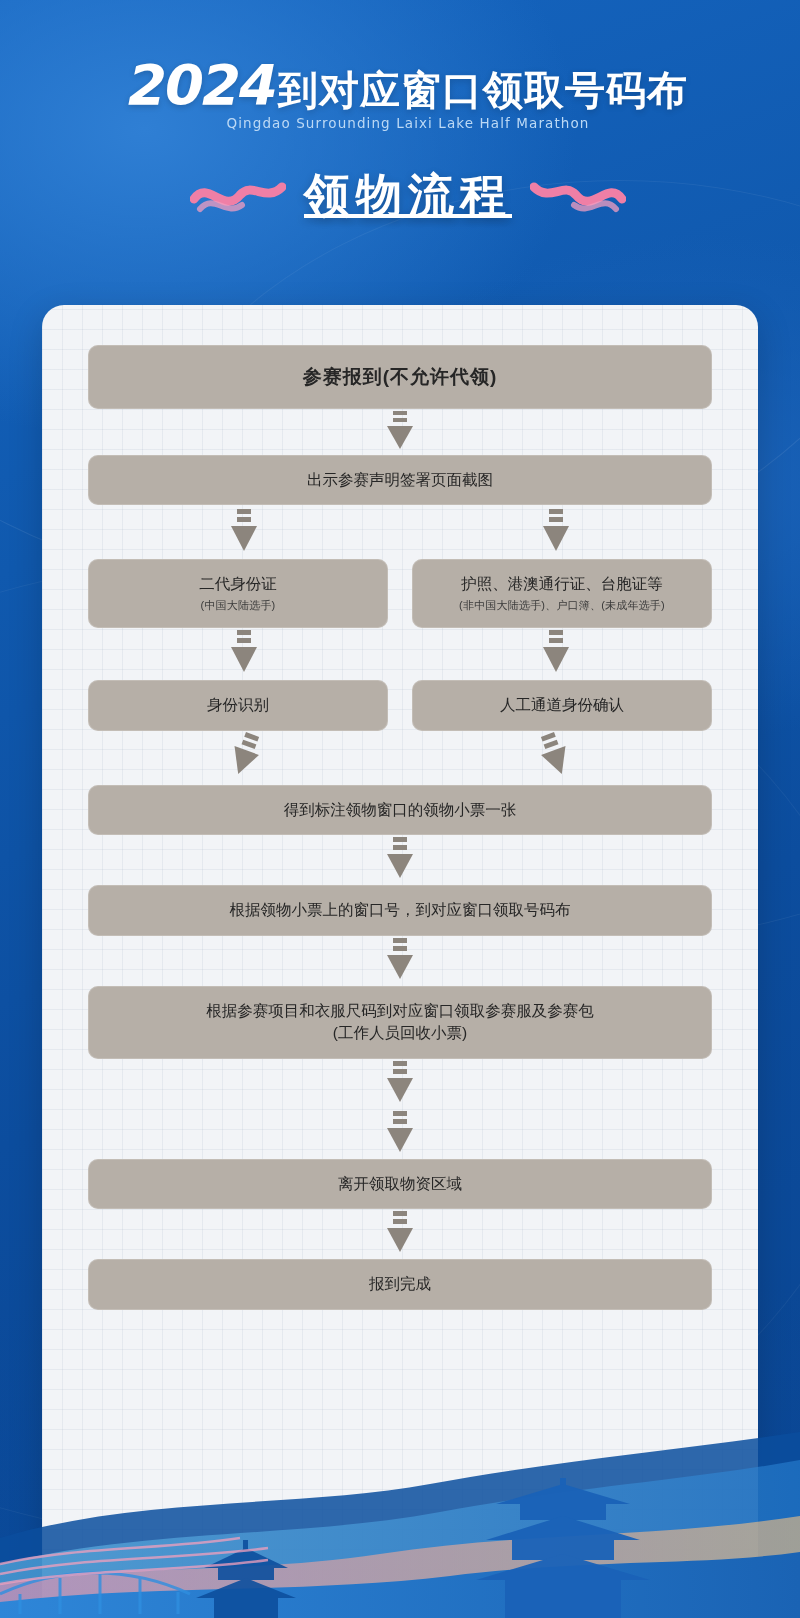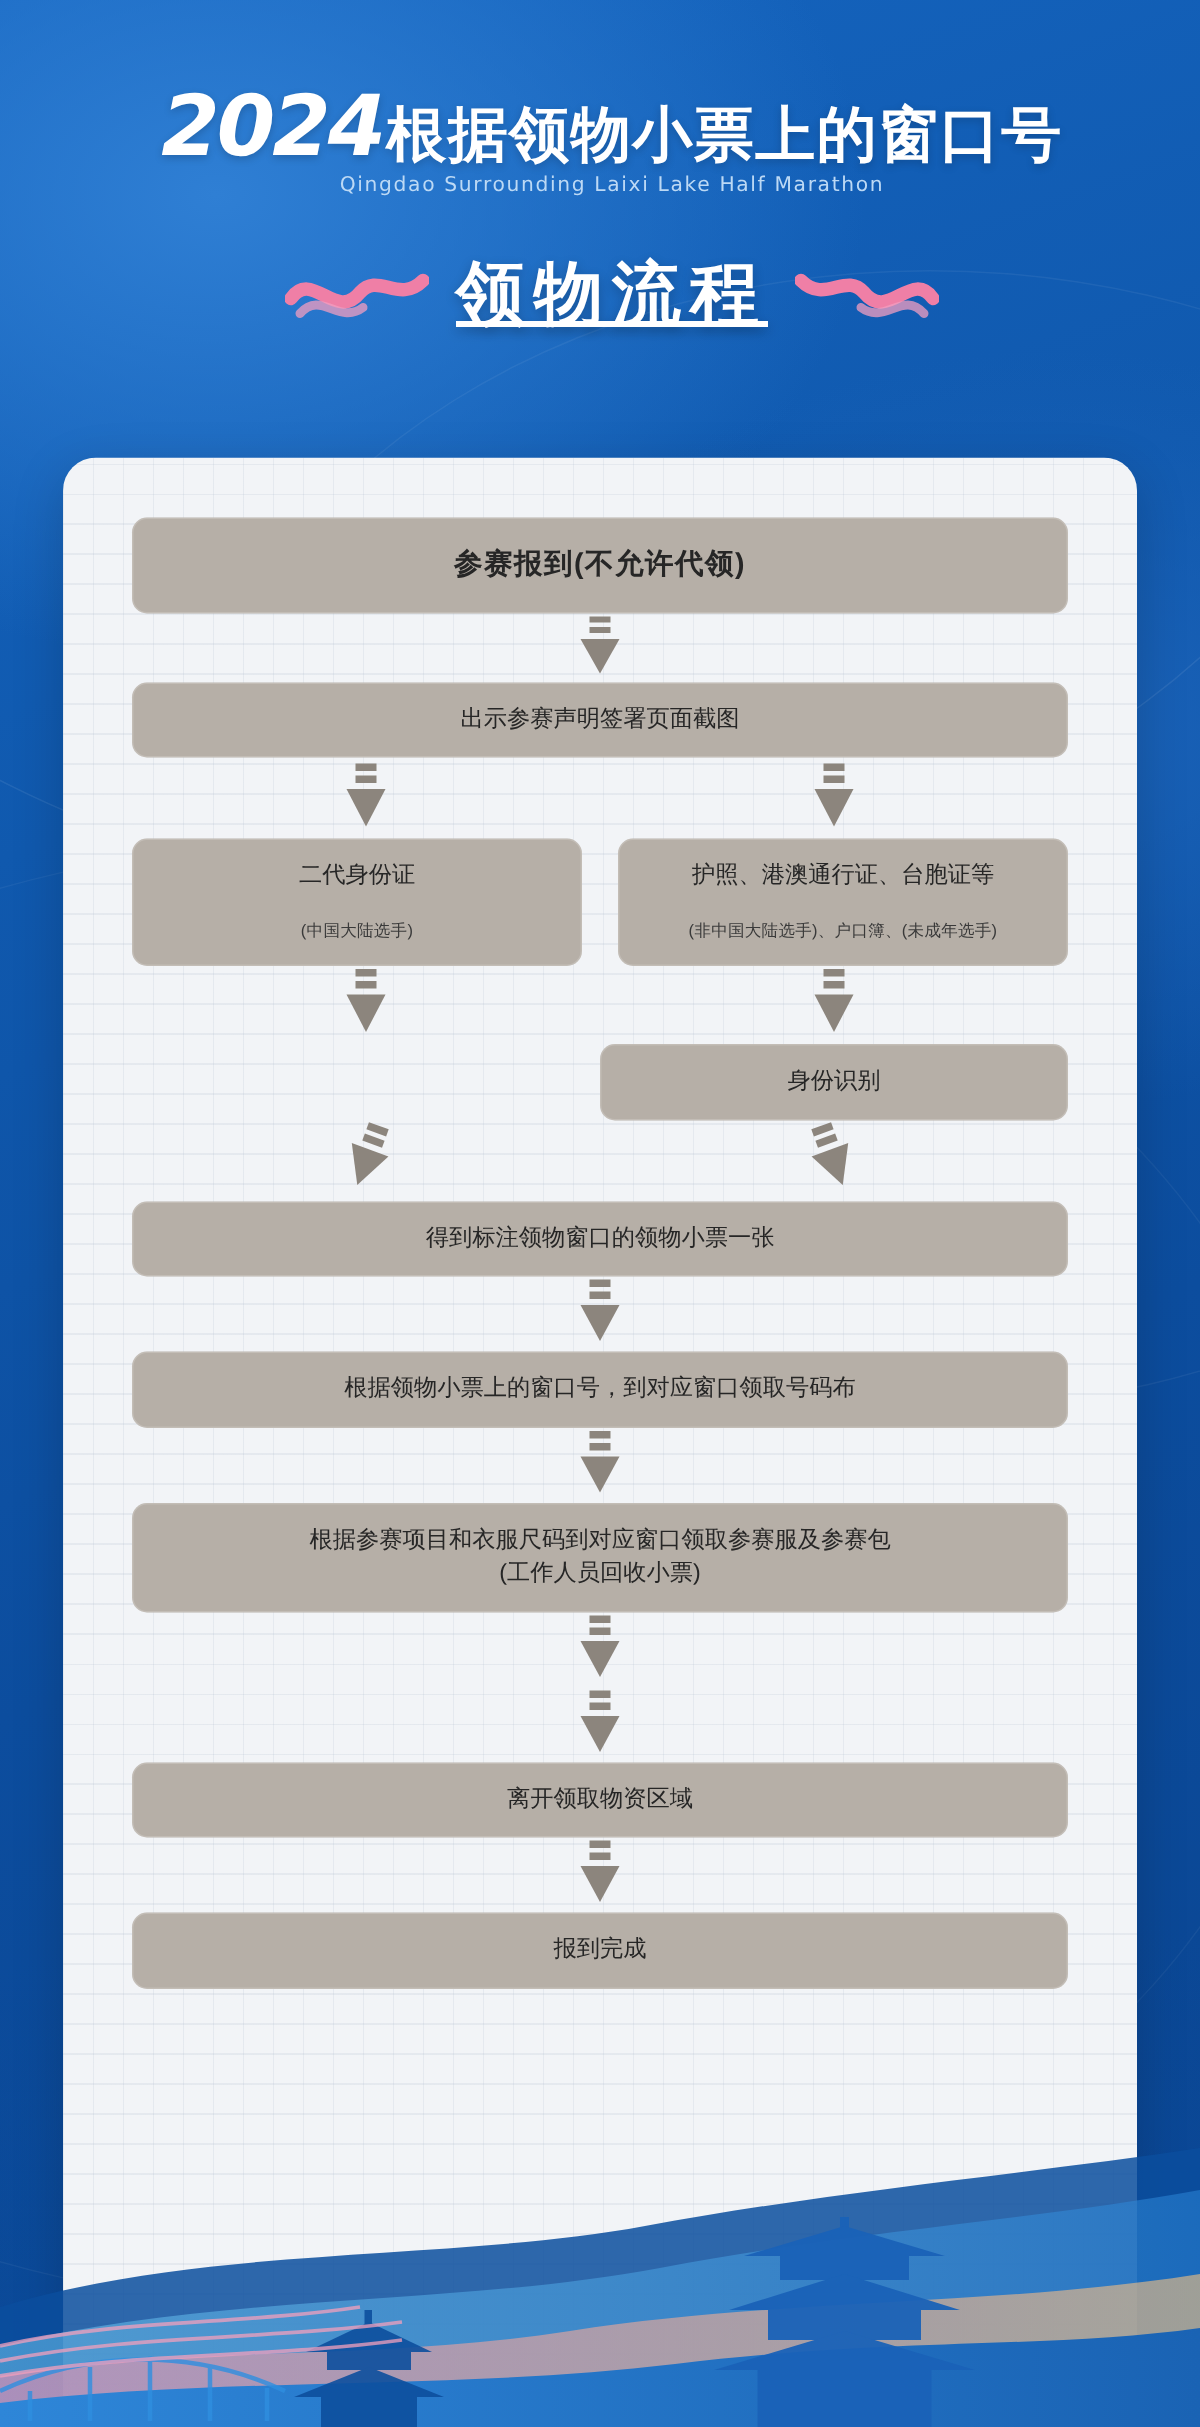--- a/index.html
+++ b/index.html
@@ -113,21 +113,21 @@
     padding: 14px 10px;
     line-height: 1.45;
     font-size: 15.5px;
     box-shadow: inset 0 0 0 1px rgba(255,255,255,0.18);
   }
   .box.first { font-size: 19px; font-weight: 700; padding: 18px 10px; letter-spacing: 1px; }
   .box .small {
     display: block;
     font-size: 11px;
     color: #3a3a3a;
-    margin-top: 19px;
+    margin-top: 3px;
     letter-spacing: 0.2px;
   }
   .row2 { display: flex; width: 100%; gap: 24px; justify-content: flex-end; }
   .row2 .box { width: 50%; }
   .arrow { display: flex; justify-content: center; width: 100%; }
   .arrow svg { display: block; }
   .arrow-pair { display: flex; width: 100%; }
   .arrow-pair > div { width: 50%; display: flex; justify-content: center; }
   .arrow-merge { display: flex; width: 100%; }
   .arrow-merge > div { width: 50%; display: flex; justify-content: center; }
@@ -139,21 +139,21 @@
 <body>
 
 <div class="poster">
   <div class="swoosh sw1"></div>
   <div class="swoosh sw2"></div>
   <div class="swoosh sw3"></div>
 
   <div class="header">
     <div class="title-row">
       <span class="year">2024</span>
-      <span class="cn-title">根据领物小票上的窗口号</span>
+      <span class="cn-title">到对应窗口领取号码布</span>
     </div>
     <div class="en-title">Qingdao Surrounding Laixi Lake Half Marathon</div>
 
     <div class="sub-wrap">
       <span class="ribbon">
         <svg width="96" height="46" viewBox="0 0 96 46">
           <path d="M4 26 C18 6, 34 42, 50 22 C62 8, 76 30, 92 14" stroke="#ef7fa6" stroke-width="9" fill="none" stroke-linecap="round"></path>
           <path d="M10 36 C24 20, 36 44, 52 32" stroke="#f29ec0" stroke-width="6" fill="none" stroke-linecap="round" opacity="0.75"></path>
         </svg>
       </span>
@@ -222,20 +222,21 @@
           <svg width="34" height="52" viewBox="0 0 34 52">
             <rect x="10" y="2" width="14" height="5" fill="#8c857d"></rect>
             <rect x="10" y="10" width="14" height="5" fill="#8c857d"></rect>
             <path d="M4 19 L30 19 L17 44 Z" fill="#8c857d"></path>
           </svg>
         </div>
       </div>
 
       <div class="row2">
         <div class="box">身份识别</div>
+        <div class="box">人工通道身份确认</div>
       </div>
 
       <div class="arrow-merge">
         <div>
           <svg width="50" height="54" viewBox="0 0 50 54">
             <g transform="rotate(20 25 27)">
               <rect x="18" y="2" width="14" height="5" fill="#8c857d"></rect>
               <rect x="18" y="10" width="14" height="5" fill="#8c857d"></rect>
               <path d="M12 19 L38 19 L25 44 Z" fill="#8c857d"></path>
             </g>

